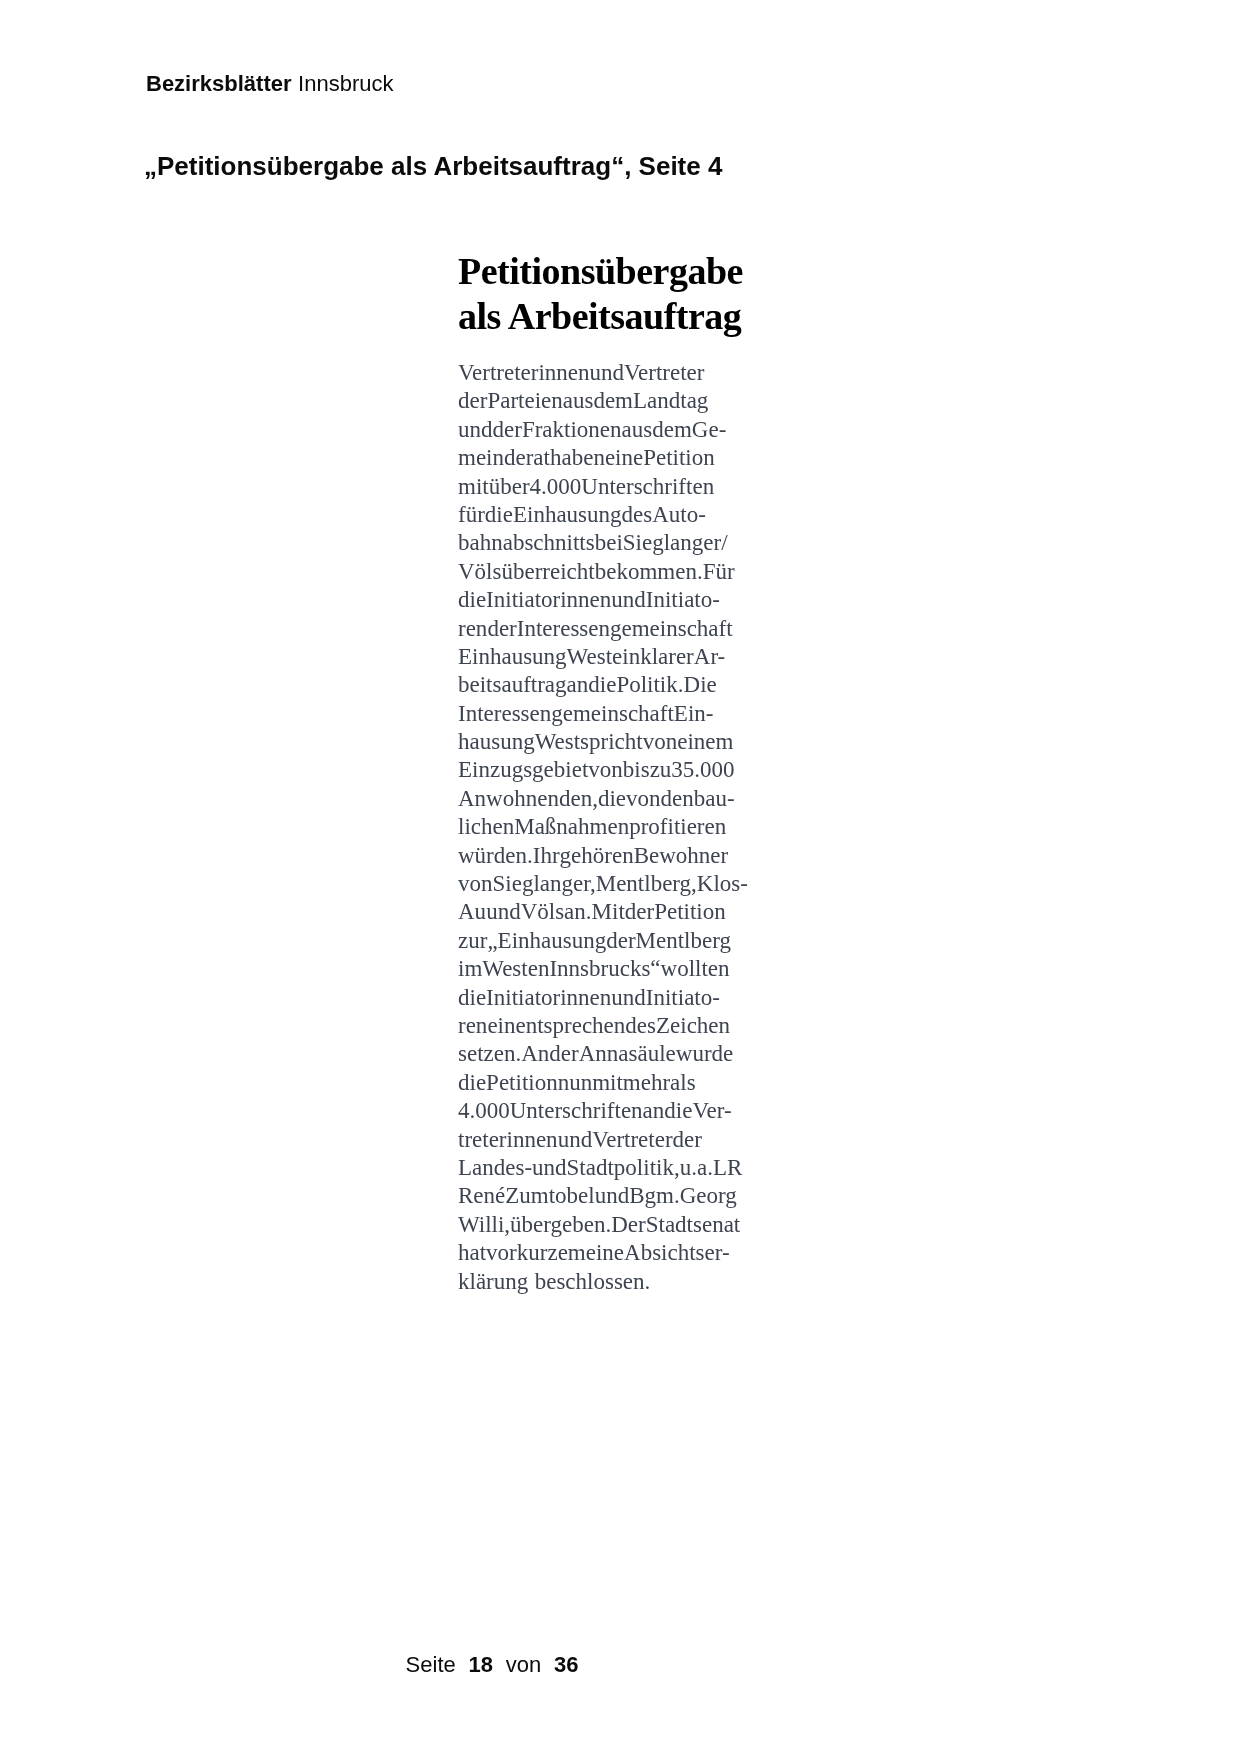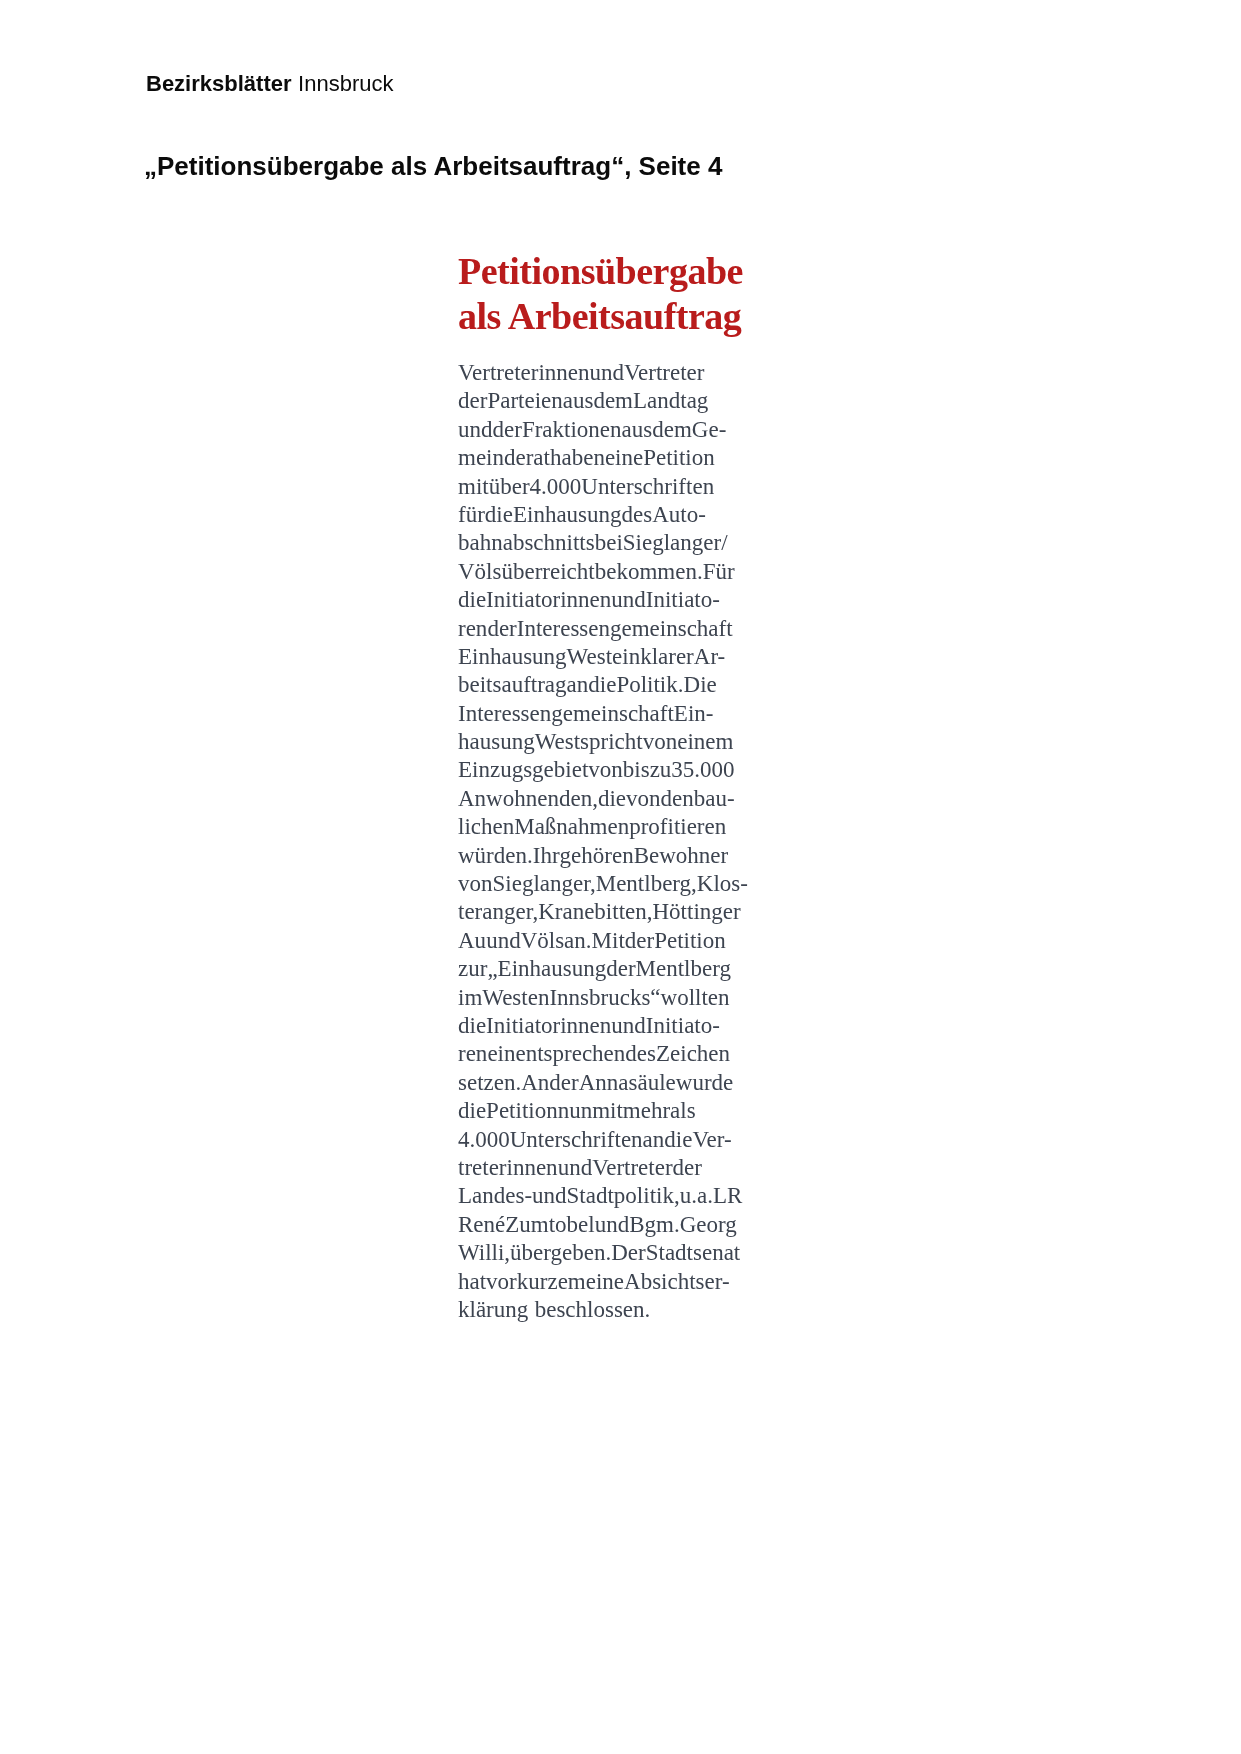--- a/index.html
+++ b/index.html
@@ -41,21 +41,21 @@
     left: 458px;
     top: 249px;
     width: 334px;
     font-family: "Liberation Serif", serif;
   }
   .article-headline {
     font-weight: 700;
     font-size: 38px;
     line-height: 45px;
     letter-spacing: -0.5px;
-    color: #b91c1c;
+    color: #000000;
     margin: 0 0 20px 0;
   }
   .article-body {
     font-size: 23px;
     line-height: 28.4px;
     color: #3d4450;
   }
   .body-line {
     display: flex;
     justify-content: flex-start;
@@ -209,25 +209,20 @@
           <span>gehören</span>
           <span>Bewohner</span>
         </div>
         <div class="body-line">
           <span>von</span>
           <span>Sieglanger,</span>
           <span>Mentlberg,</span>
           <span>Klos-</span>
         </div>
         <div class="body-line">
-          <span>teranger,</span>
-          <span>Kranebitten,</span>
-          <span>Höttinger</span>
-        </div>
-        <div class="body-line">
           <span>Au</span>
           <span>und</span>
           <span>Völs</span>
           <span>an.</span>
           <span>Mit</span>
           <span>der</span>
           <span>Petition</span>
         </div>
         <div class="body-line">
           <span>zur</span>
@@ -309,14 +304,20 @@
           <span>eine</span>
           <span>Absichtser-</span>
         </div>
         <div class="body-line last">
           <span>klärung</span>
           <span>beschlossen.</span>
         </div>
       </div>
   </div>
 
+  <div class="doc-footer">
+    <span>Seite</span>
+    <span class="num">18</span>
+    <span>von</span>
+    <span class="num">36</span>
+  </div>
 
 </div>
 
 </body></html>

